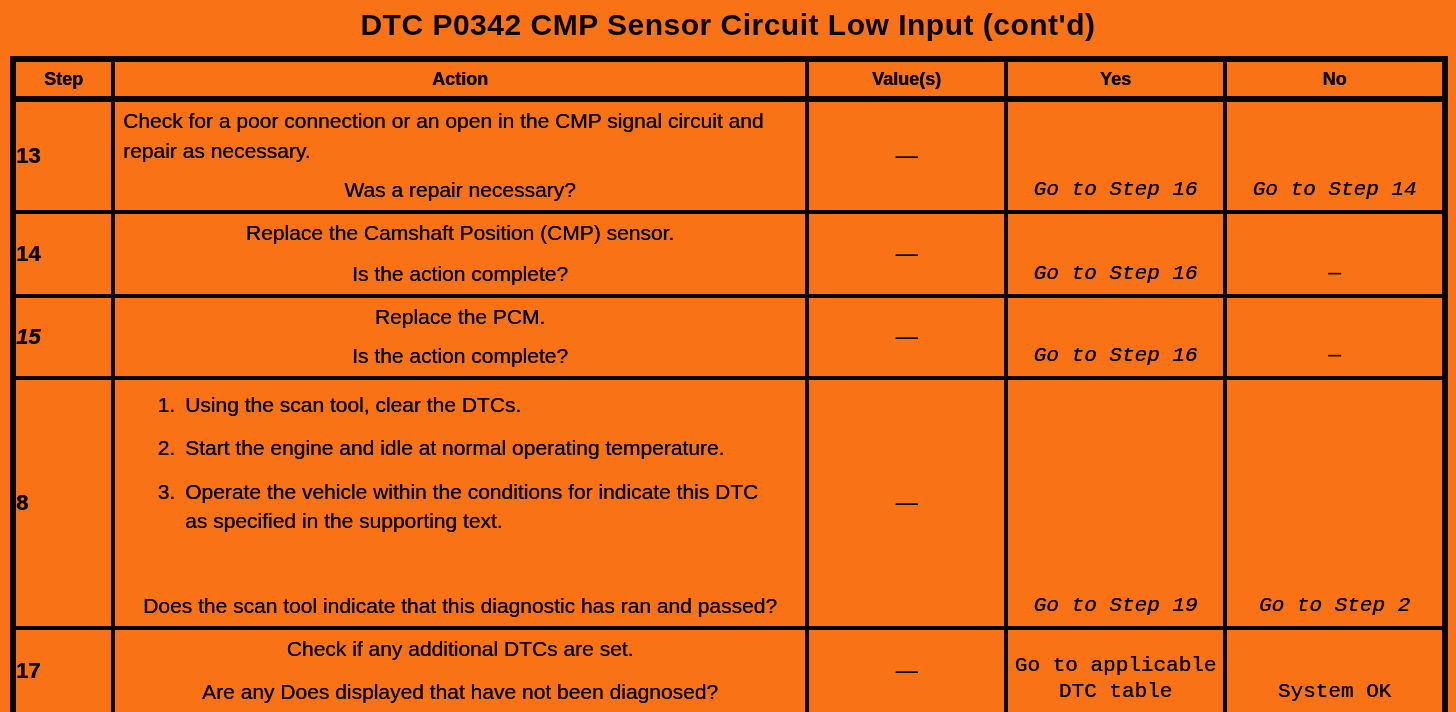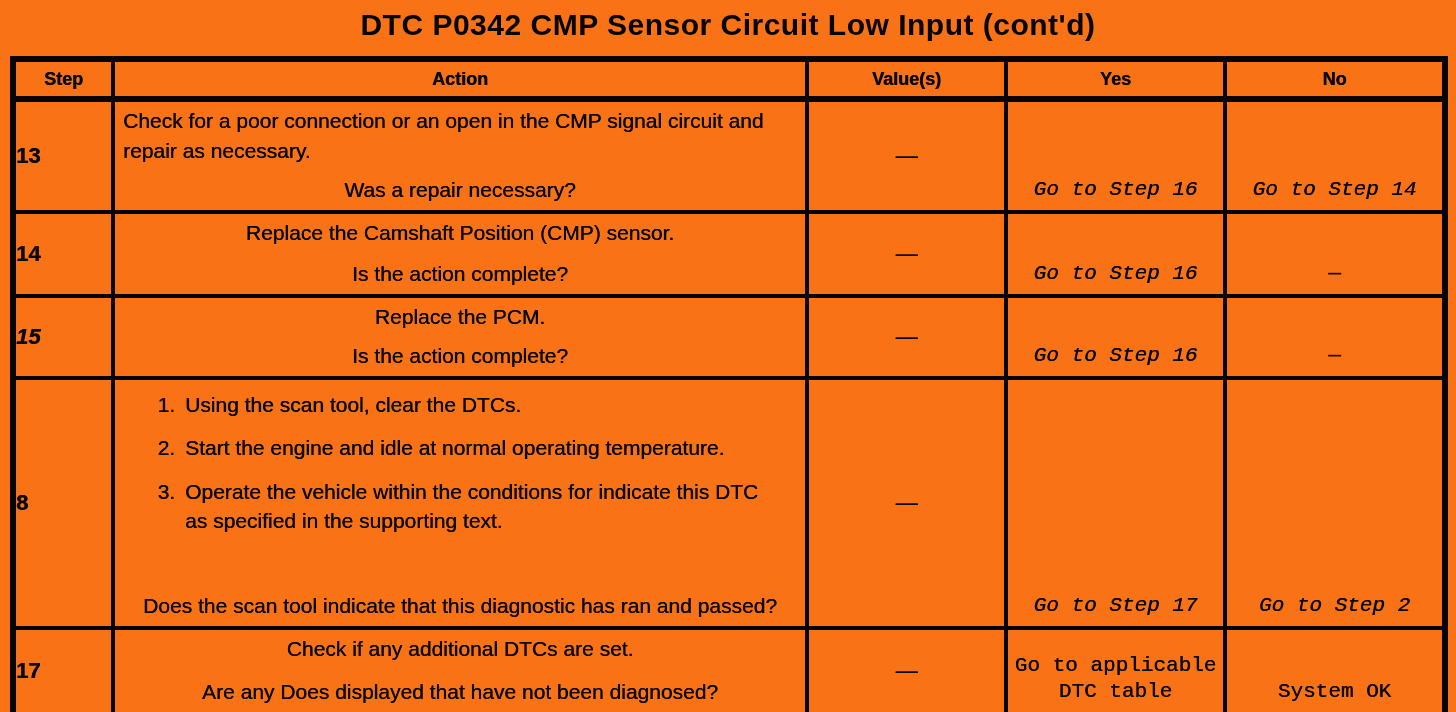--- a/index.html
+++ b/index.html
@@ -185,21 +185,21 @@
               </div>
               <div class="stepitem">
                 <span class="num">3.</span>
                 <span class="itext">Operate the vehicle within the conditions for indicate this DTC as specified in the supporting text.</span>
               </div>
             </div>
             <div class="question">Does the scan tool indicate that this diagnostic has ran and passed?</div>
           </div>
         </td>
         <td class="value">—</td>
-        <td class="yes it">Go to Step 17</td>
+        <td class="yes it">Go to Step 19</td>
         <td class="no it">Go to Step 2</td>
       </tr>
 
       <tr class="r17">
         <td class="step">17</td>
         <td class="action">
           <div class="aflex">
             <div class="atext">Check if any additional DTCs are set.</div>
             <div class="question">Are any Does displayed that have not been diagnosed?</div>
           </div>

